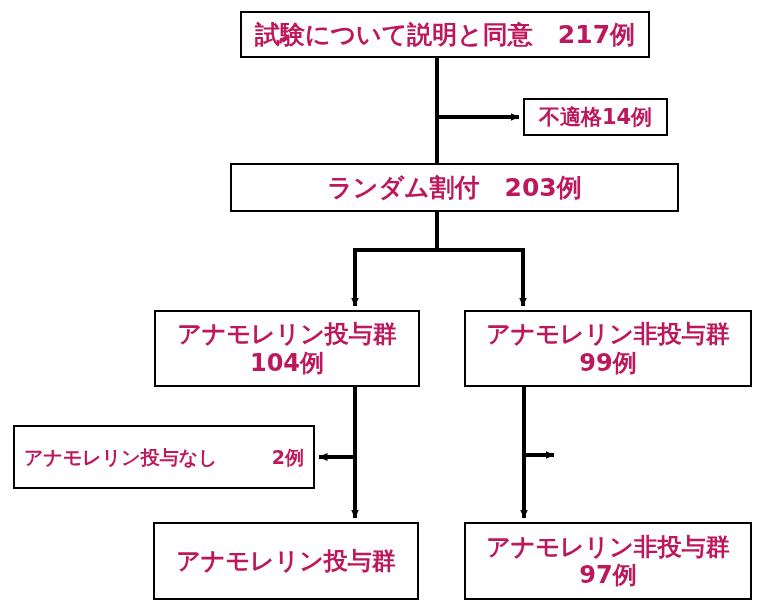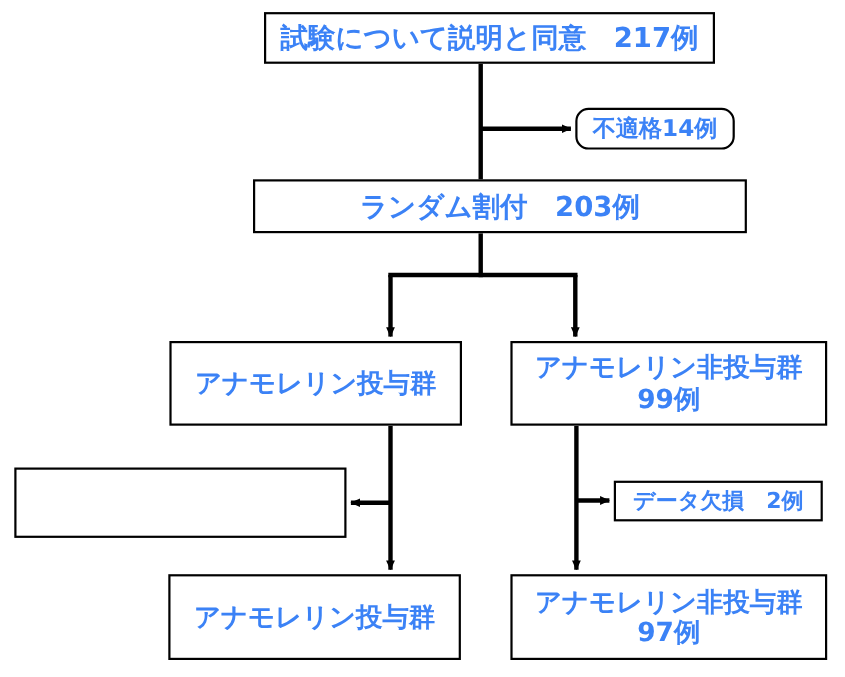--- a/index.html
+++ b/index.html
@@ -26,38 +26,37 @@
   }
   .node {
     position: absolute;
     box-sizing: border-box;
     border: 2px solid #000000;
     background: #ffffff;
     display: flex;
     flex-direction: column;
     align-items: center;
     justify-content: center;
-    color: #3b82f6;
+    color: #be185d;
     font-weight: bold;
     line-height: 1.18;
     z-index: 2;
   }
   .node .line {
     display: block;
     white-space: pre;
   }
   
   .n-consent {
     left: 240px; top: 11px; width: 410px; height: 47px;
     font-size: 25px;
   }
   .n-ineligible {
     left: 523px; top: 98px; width: 145px; height: 38px;
     font-size: 21px;
-    border-radius: 12px;
   }
   .n-random {
     left: 230px; top: 163px; width: 449px; height: 49px;
     font-size: 25px;
   }
   .n-arm-a {
     left: 154px; top: 310px; width: 266px; height: 77px;
     font-size: 24px;
   }
   .n-arm-b {
@@ -129,33 +128,35 @@
   <div class="node n-ineligible">
     <span class="line">不適格14例</span>
   </div>
 
   <div class="node n-random">
     <span class="line">ランダム割付　203例</span>
   </div>
 
   <div class="node n-arm-a">
     <span class="line">アナモレリン投与群</span>
+    <span class="line">104例</span>
   </div>
 
   <div class="node n-arm-b">
     <span class="line">アナモレリン非投与群</span>
     <span class="line">99例</span>
   </div>
 
   <div class="node n-excl-a">
+    <div class="row">
+      <span>アナモレリン投与なし</span>
+      <span>2例</span>
+    </div>
   </div>
 
-  <div class="node n-excl-b">
-    <span class="line">データ欠損　2例</span>
-  </div>
 
   <div class="node n-final-a">
     <span class="line">アナモレリン投与群</span>
   </div>
 
   <div class="node n-final-b">
     <span class="line">アナモレリン非投与群</span>
     <span class="line">97例</span>
   </div>
 

